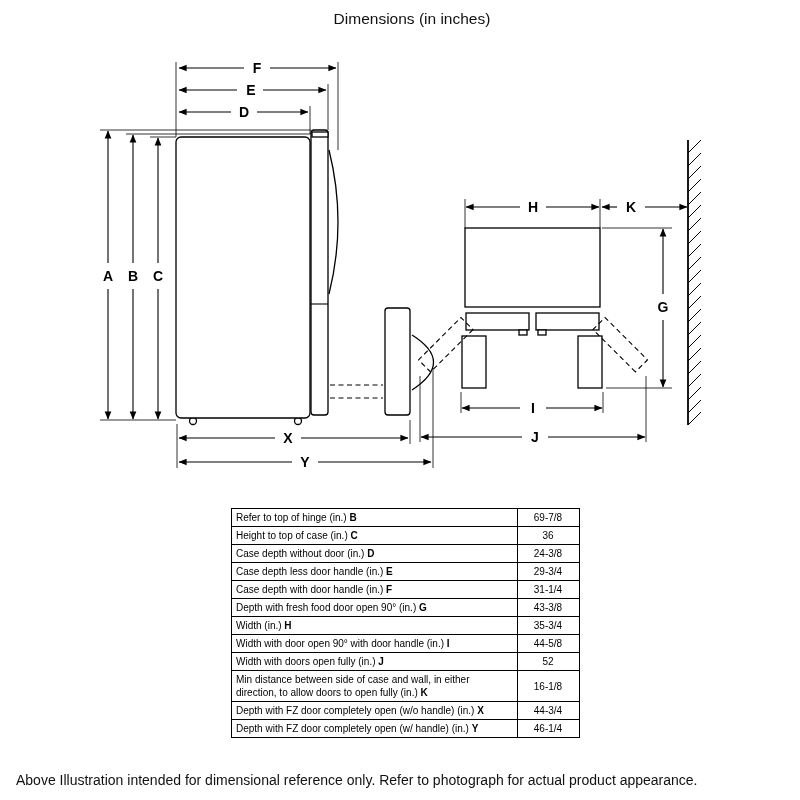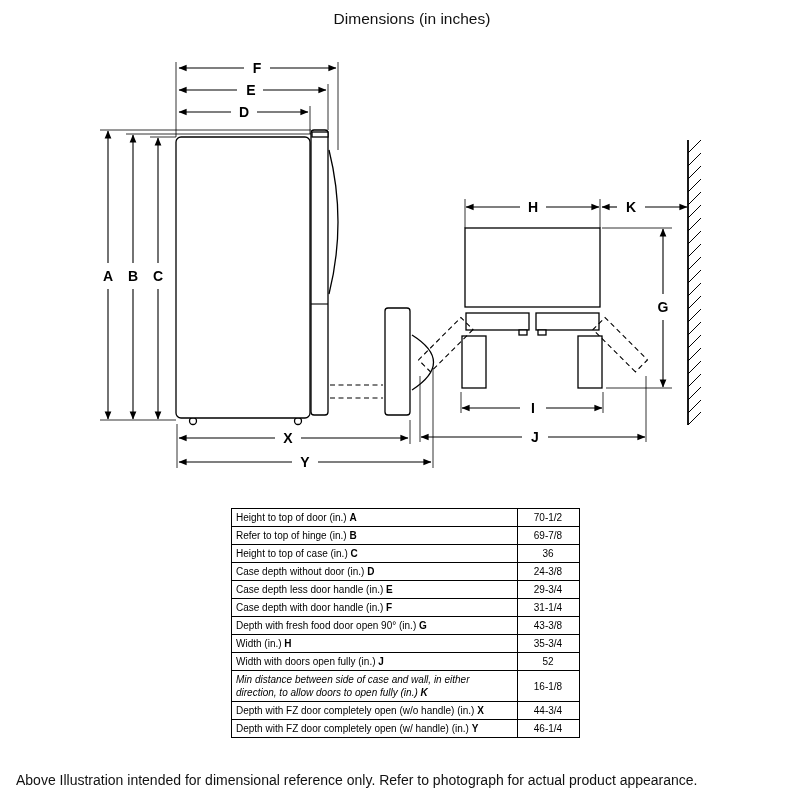--- a/index.html
+++ b/index.html
@@ -13,21 +13,21 @@
   .shape{fill:#fff;stroke:#000;stroke-width:1.3;}
   .shape-nf{fill:none;stroke:#000;stroke-width:1.3;}
   .dashed{fill:none;stroke:#000;stroke-width:1.1;stroke-dasharray:5 3.5;}
   .wall{stroke:#000;stroke-width:1.8;}
   .hatch{stroke:#000;stroke-width:1;}
   svg text{font-family:"Liberation Sans",sans-serif;font-size:14px;font-weight:bold;
            text-anchor:middle;fill:#000;}
   .dims-table{position:absolute;top:508px;left:231px;border-collapse:collapse;background:#fff;}
   .dims-table td{border:1px solid #000;font-size:10px;padding:2px 5px 2px 4px;line-height:1.3;vertical-align:middle;}
   .dims-table td.lbl{white-space:nowrap;}
-  .dims-table tr.multiline td.lbl{white-space:normal;max-width:276px;font-style:italic;}
+  .dims-table tr.multiline td.lbl{white-space:normal;max-width:276px;}
   .dims-table td.val{width:52px;text-align:center;white-space:nowrap;}
   .footer{position:absolute;top:772px;left:16px;width:776px;font-size:14px;color:#111;}
 </style>
 </head>
 <body>
 
 <div class="page">
 
   <div class="title">Dimensions (in inches)</div>
 
@@ -187,24 +187,20 @@
     <g>
       <line class="dim" x1="421" y1="437" x2="522" y2="437" marker-start="url(#arr)"></line>
       <line class="dim" x1="548" y1="437" x2="645" y2="437" marker-end="url(#arr)"></line>
       <text x="535" y="442">J</text>
     </g>
   </svg>
 
   <table class="dims-table">
     <tbody>
       <tr>
-        <td class="lbl"><span>Height to top of door (in.)</span> <b>A</b></td>
-        <td class="val">70-1/2</td>
-      </tr>
-      <tr>
         <td class="lbl"><span>Refer to top of hinge (in.)</span> <b>B</b></td>
         <td class="val">69-7/8</td>
       </tr>
       <tr>
         <td class="lbl"><span>Height to top of case (in.)</span> <b>C</b></td>
         <td class="val">36</td>
       </tr>
       <tr>
         <td class="lbl"><span>Case depth without door (in.)</span> <b>D</b></td>
         <td class="val">24-3/8</td>
@@ -217,20 +213,24 @@
         <td class="lbl"><span>Case depth with door handle (in.)</span> <b>F</b></td>
         <td class="val">31-1/4</td>
       </tr>
       <tr>
         <td class="lbl"><span>Depth with fresh food door open 90° (in.)</span> <b>G</b></td>
         <td class="val">43-3/8</td>
       </tr>
       <tr>
         <td class="lbl"><span>Width (in.)</span> <b>H</b></td>
         <td class="val">35-3/4</td>
+      </tr>
+      <tr>
+        <td class="lbl"><span>Width with door open 90° with door handle (in.)</span> <b>I</b></td>
+        <td class="val">44-5/8</td>
       </tr>
       <tr>
         <td class="lbl"><span>Width with doors open fully (in.)</span> <b>J</b></td>
         <td class="val">52</td>
       </tr>
       <tr class="multiline">
         <td class="lbl"><span>Min distance between side of case and wall, in either direction, to allow doors to open fully (in.)</span> <b>K</b></td>
         <td class="val">16-1/8</td>
       </tr>
       <tr>

